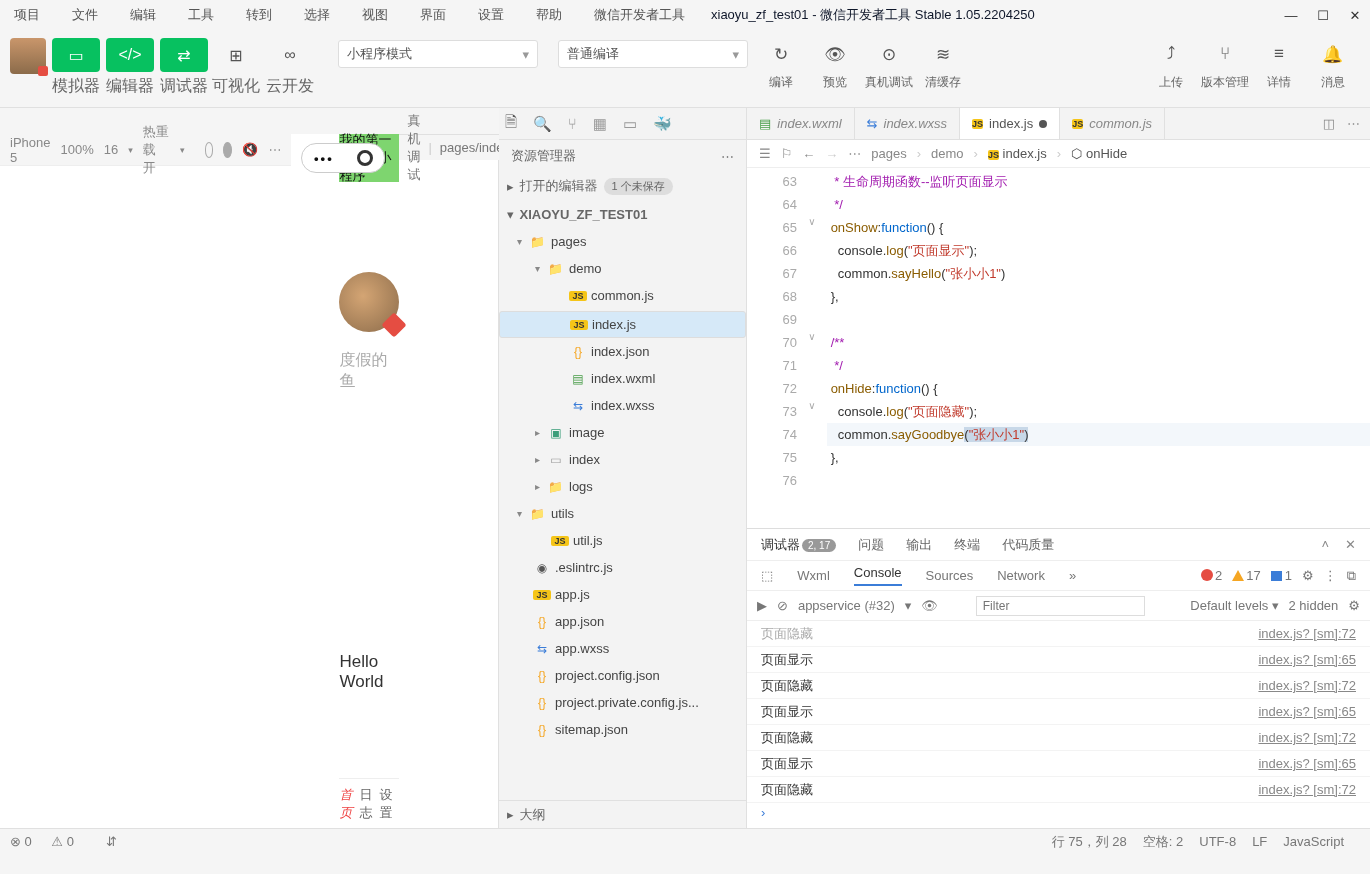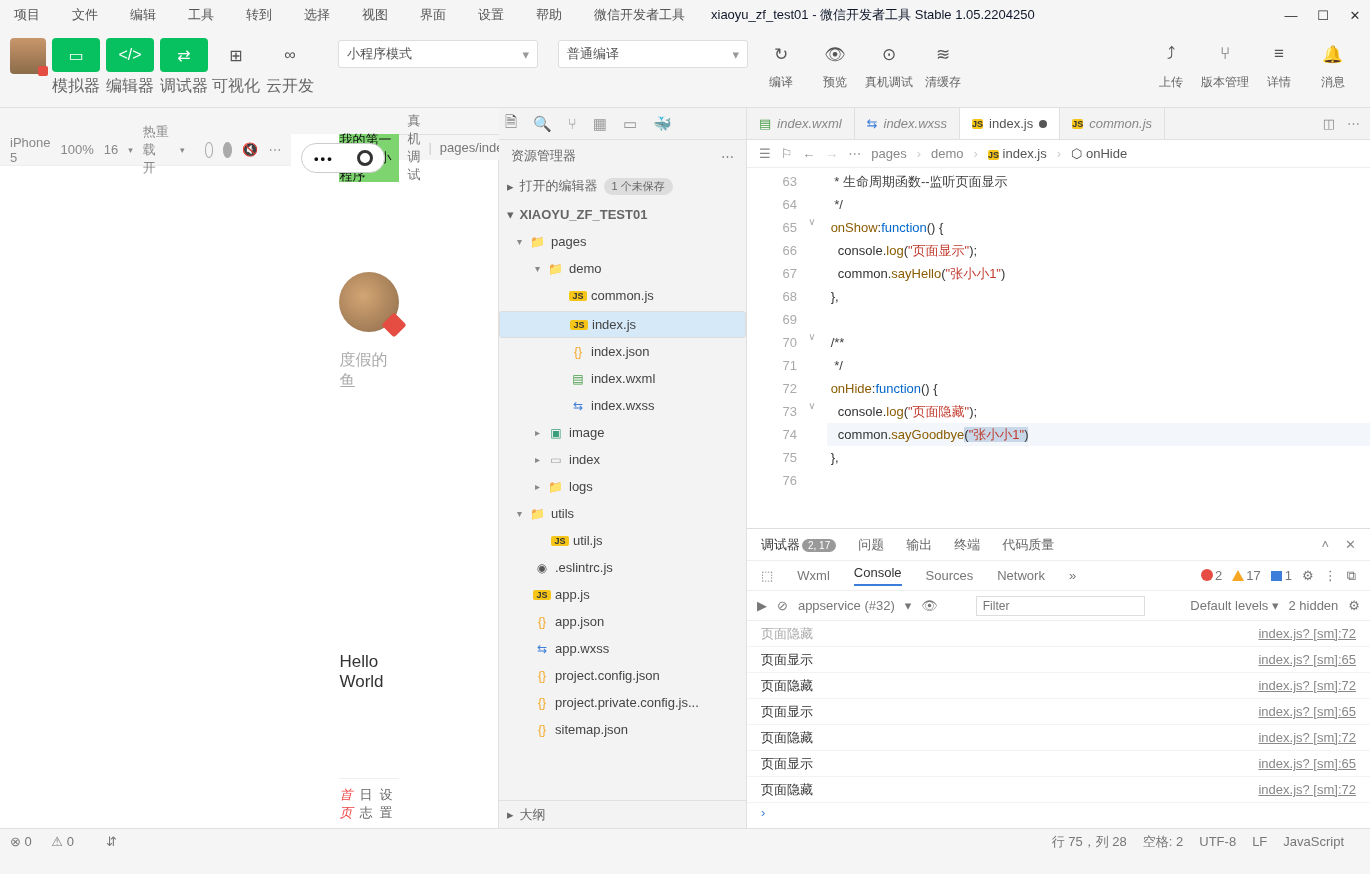--- a/index.html
+++ b/index.html
@@ -74,21 +74,21 @@
 .ed-tabs .tright{margin-left:auto;display:flex;align-items:center;gap:12px;padding:0 10px;color:#888;}
 .ed-crumb{height:28px;display:flex;align-items:center;padding:0 12px;gap:10px;color:#888;font-size:12px;border-bottom:1px solid #eee;}
 .ed-crumb .sep{color:#ccc;}
 .code{flex:1;display:flex;font-family:Consolas,monospace;font-size:14px;overflow:hidden;}
 .gutter{width:56px;text-align:right;color:#aaa;padding:2px 6px 0 0;line-height:23px;background:#fff;}
 .gutter div{height:23px;}
 .fold{width:18px;padding-top:2px;}
 .fold div{height:23px;color:#aaa;font-size:10px;text-align:center;}
 .codelines{flex:1;padding:2px 0 0 6px;line-height:23px;}
 .codelines div{height:23px;white-space:pre;}
-.c-cm{color:#404040;}
+.c-cm{color:#a21caf;}
 .c-kw{color:#0066cc;}
 .c-fn{color:#8a5c00;}
 .c-str{color:#c0392b;}
 .c-p{color:#333;}
 .hl{background:#c8d8e8;}
 .cursor-line{background:#f3f7fb;}
 .panel{height:300px;border-top:1px solid #ddd;display:flex;flex-direction:column;background:#fff;}
 .ptabs{height:32px;display:flex;align-items:center;padding:0 14px;gap:22px;border-bottom:1px solid #eee;color:#666;text-align:right;}
 .ptabs .pt.active{color:#333;}
 .ptabs .pbadge{background:#999;color:#fff;border-radius:8px;font-size:10px;padding:1px 6px;margin-left:2px;}

